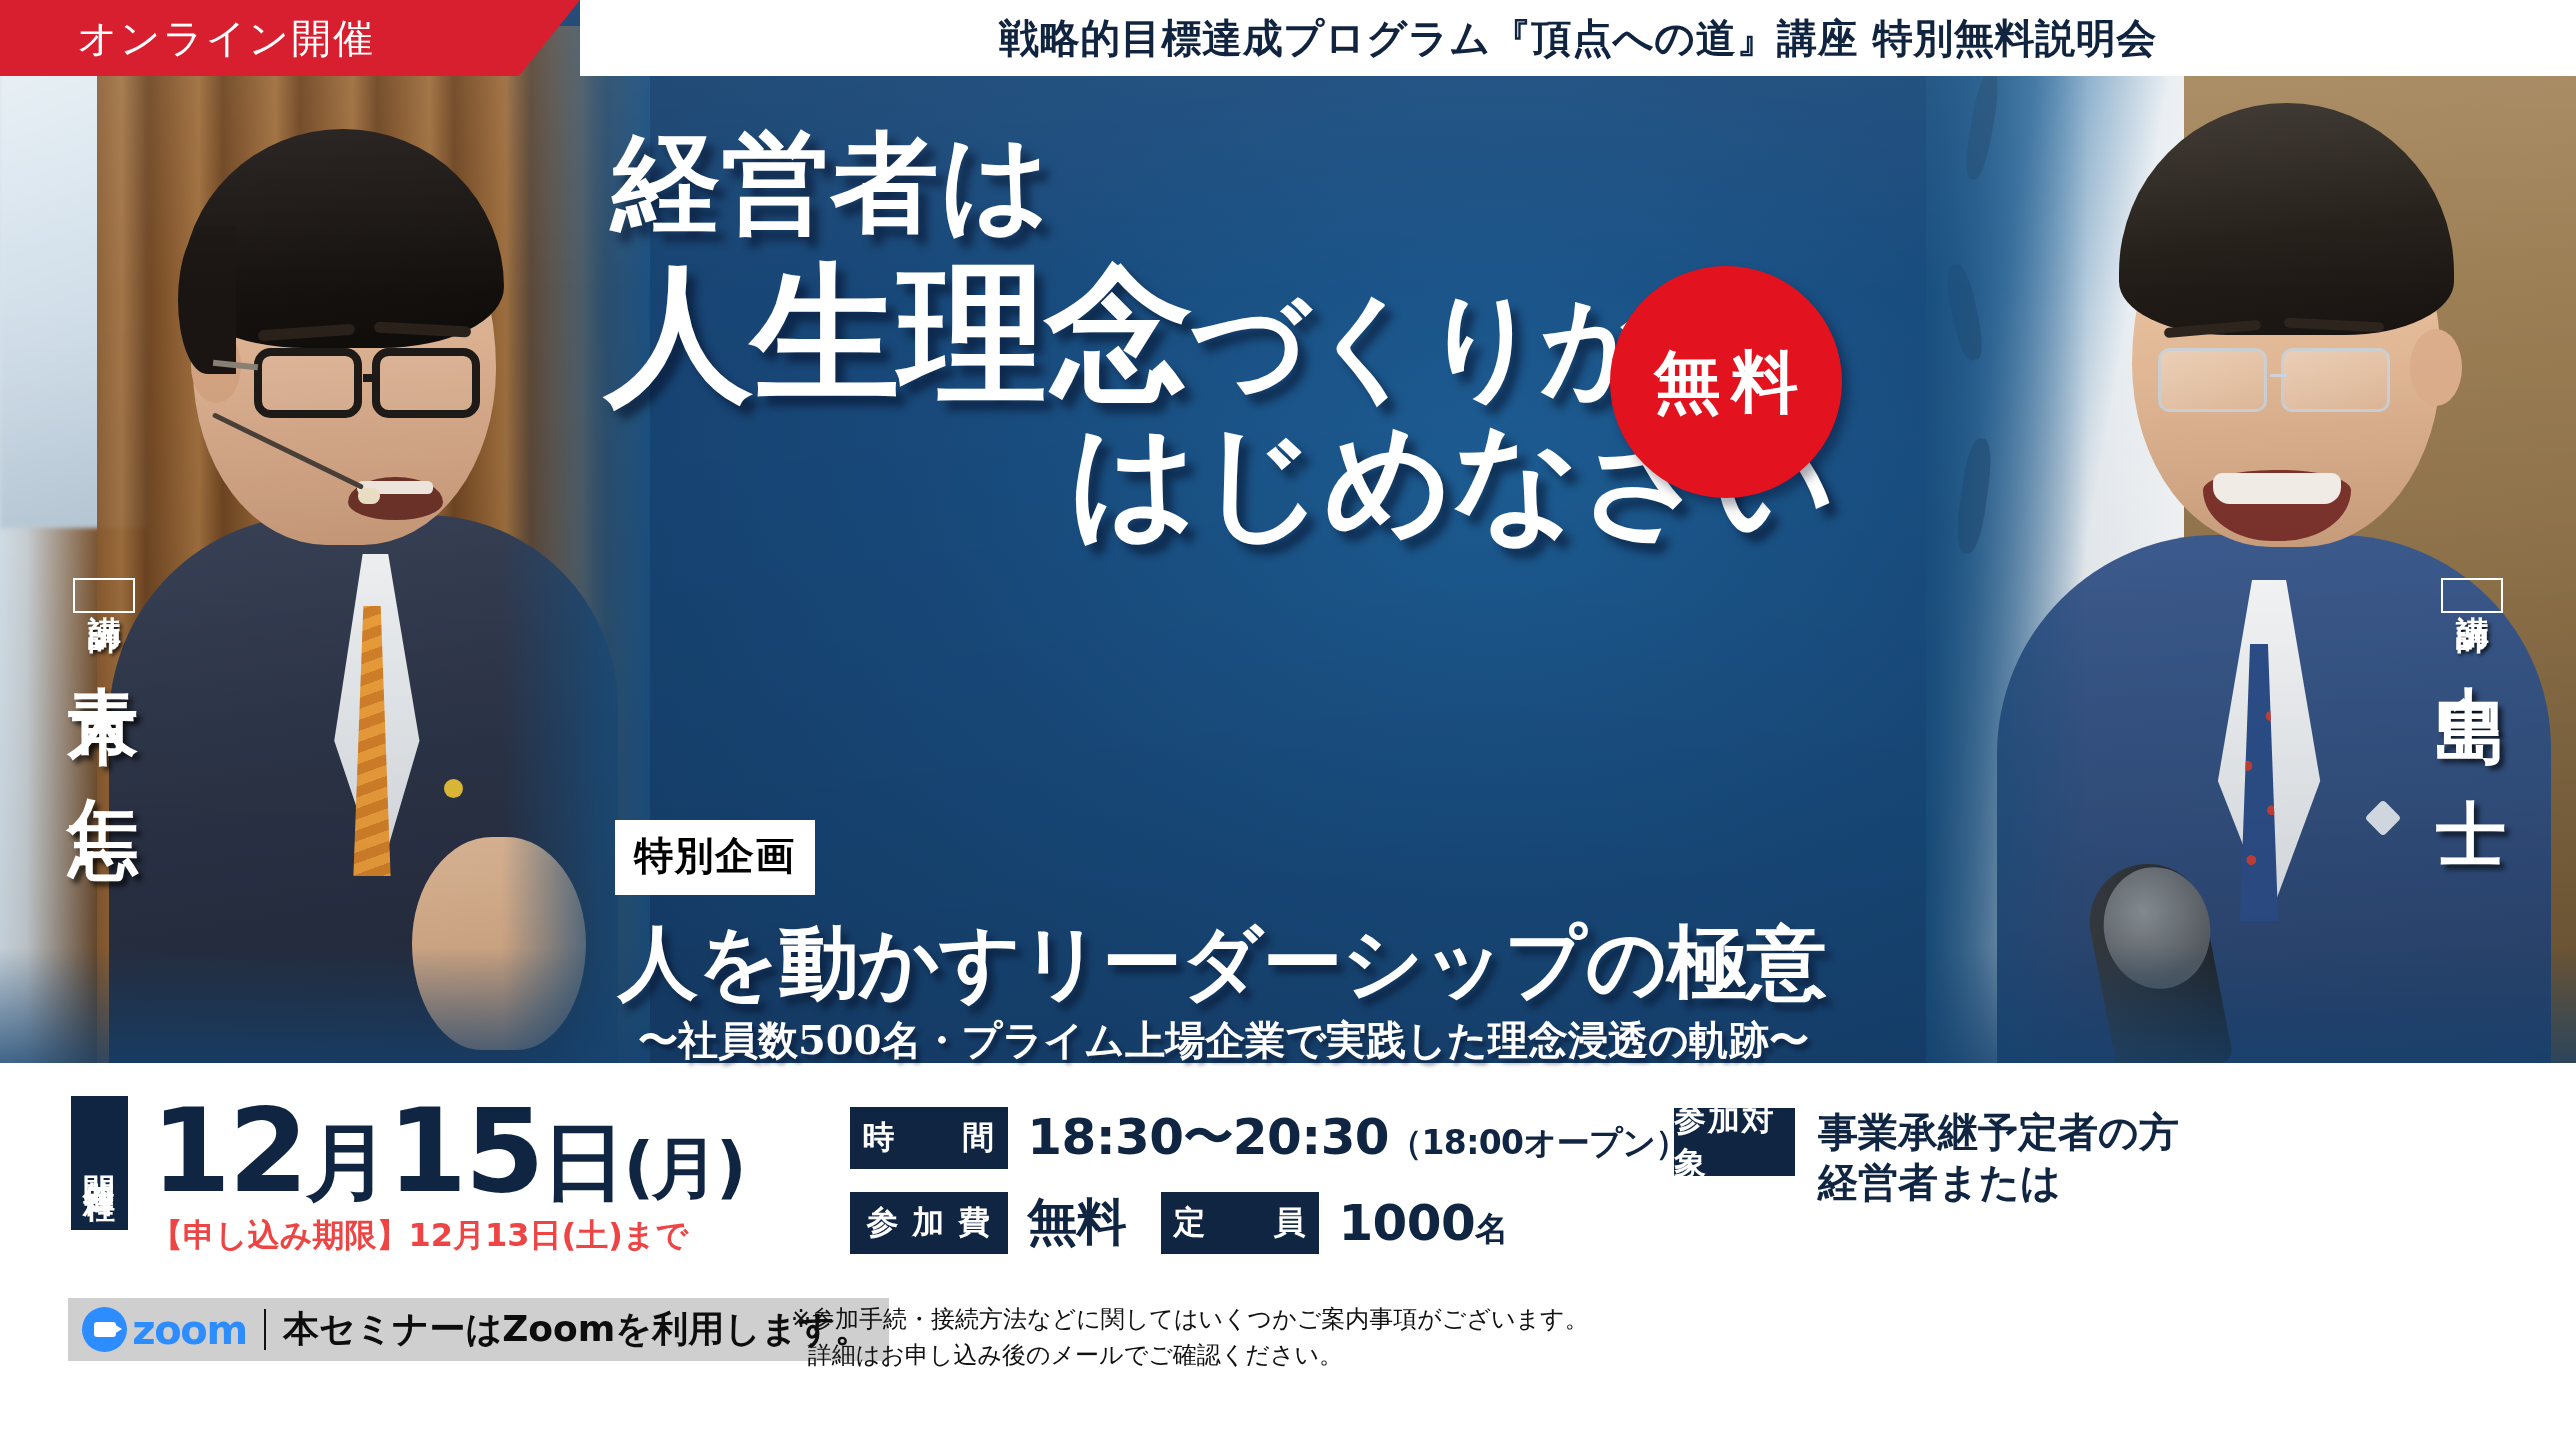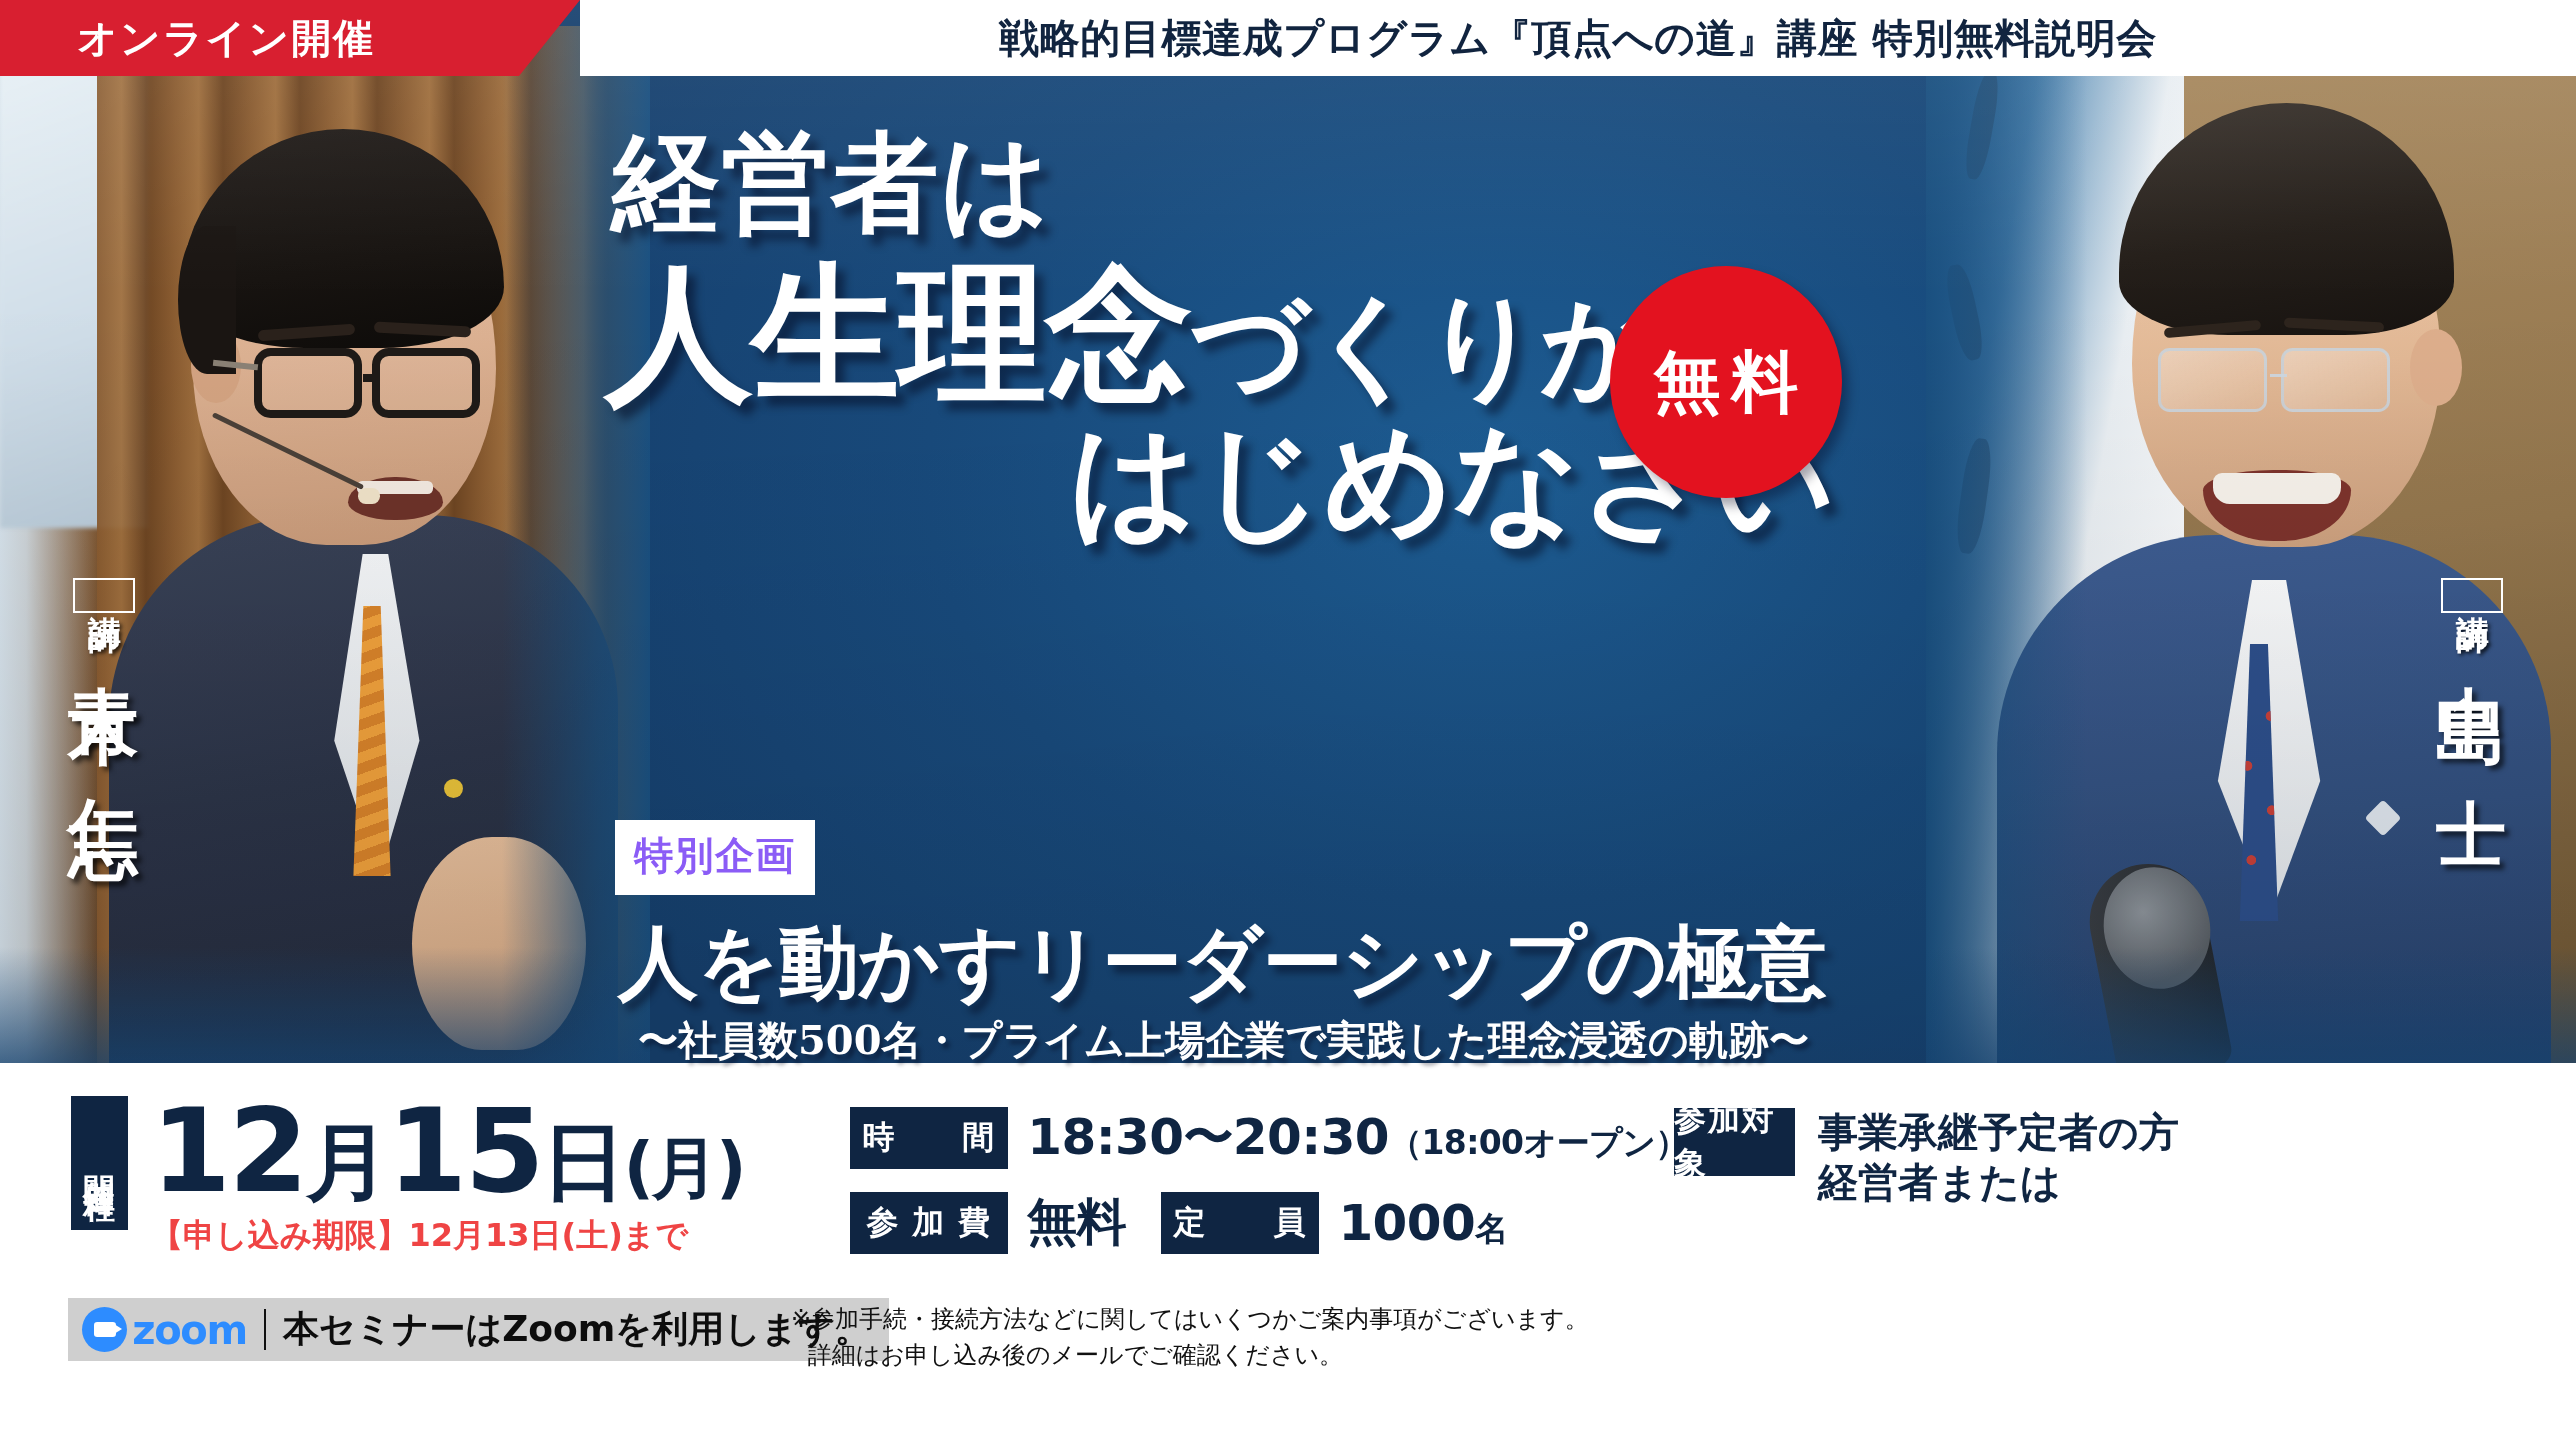--- a/index.html
+++ b/index.html
@@ -193,21 +193,21 @@
   }
 
   
   .ribbon {
     position:absolute; left:0; top:0; height:76px; width:580px;
     background:#d81f30; z-index:14;
     clip-path:polygon(0 0, 580px 0, 519px 76px, 0 76px);
     display:flex; align-items:center;
   }
   .ribbon-text {
-    color:#fff; font-size:40px; font-weight:700; letter-spacing:1.9px;
+    color:#fff; font-size:40px; font-weight:400; letter-spacing:1.9px;
     margin-left:77px; font-family:"DejaVu Sans","Liberation Sans",sans-serif;
   }
 
   
   .topbar {
     position:absolute; left:580px; top:0; right:0; height:76px; background:#fff; z-index:13;
     display:flex; align-items:center; justify-content:center;
   }
   .topbar-title {
     color:#11243f; font-size:40px; font-weight:700; letter-spacing:0.6px; white-space:nowrap;
@@ -236,21 +236,21 @@
     color:#fff; font-size:67px; font-weight:700; letter-spacing:10.3px; text-indent:10.3px;
     font-family:"DejaVu Serif","Liberation Serif",serif;
   }
 
   .tag-special {
     position:absolute; left:615px; top:744px; background:#ffffff; z-index:11;
     padding:9px 19.3px 11.6px;
     display:flex; align-items:center; justify-content:center;
   }
   .tag-special span {
-    color:#8b5cf6; font-size:39px; font-weight:700; letter-spacing:1.3px;
+    color:#000000; font-size:39px; font-weight:700; letter-spacing:1.3px;
     font-family:"DejaVu Serif","Liberation Serif",serif;
   }
 
   .sub-main {
     position:absolute; left:618px; top:834px; z-index:11; color:#fff; white-space:nowrap;
     font-family:"DejaVu Serif","Liberation Serif",serif; font-weight:700;
     font-size:80px; letter-spacing:-0.6px; text-shadow:6.4px 7.7px 7px rgba(0,0,20,.42);
   }
   .sub-note {
     position:absolute; left:638px; top:937px; z-index:11; color:#fff; white-space:nowrap;

